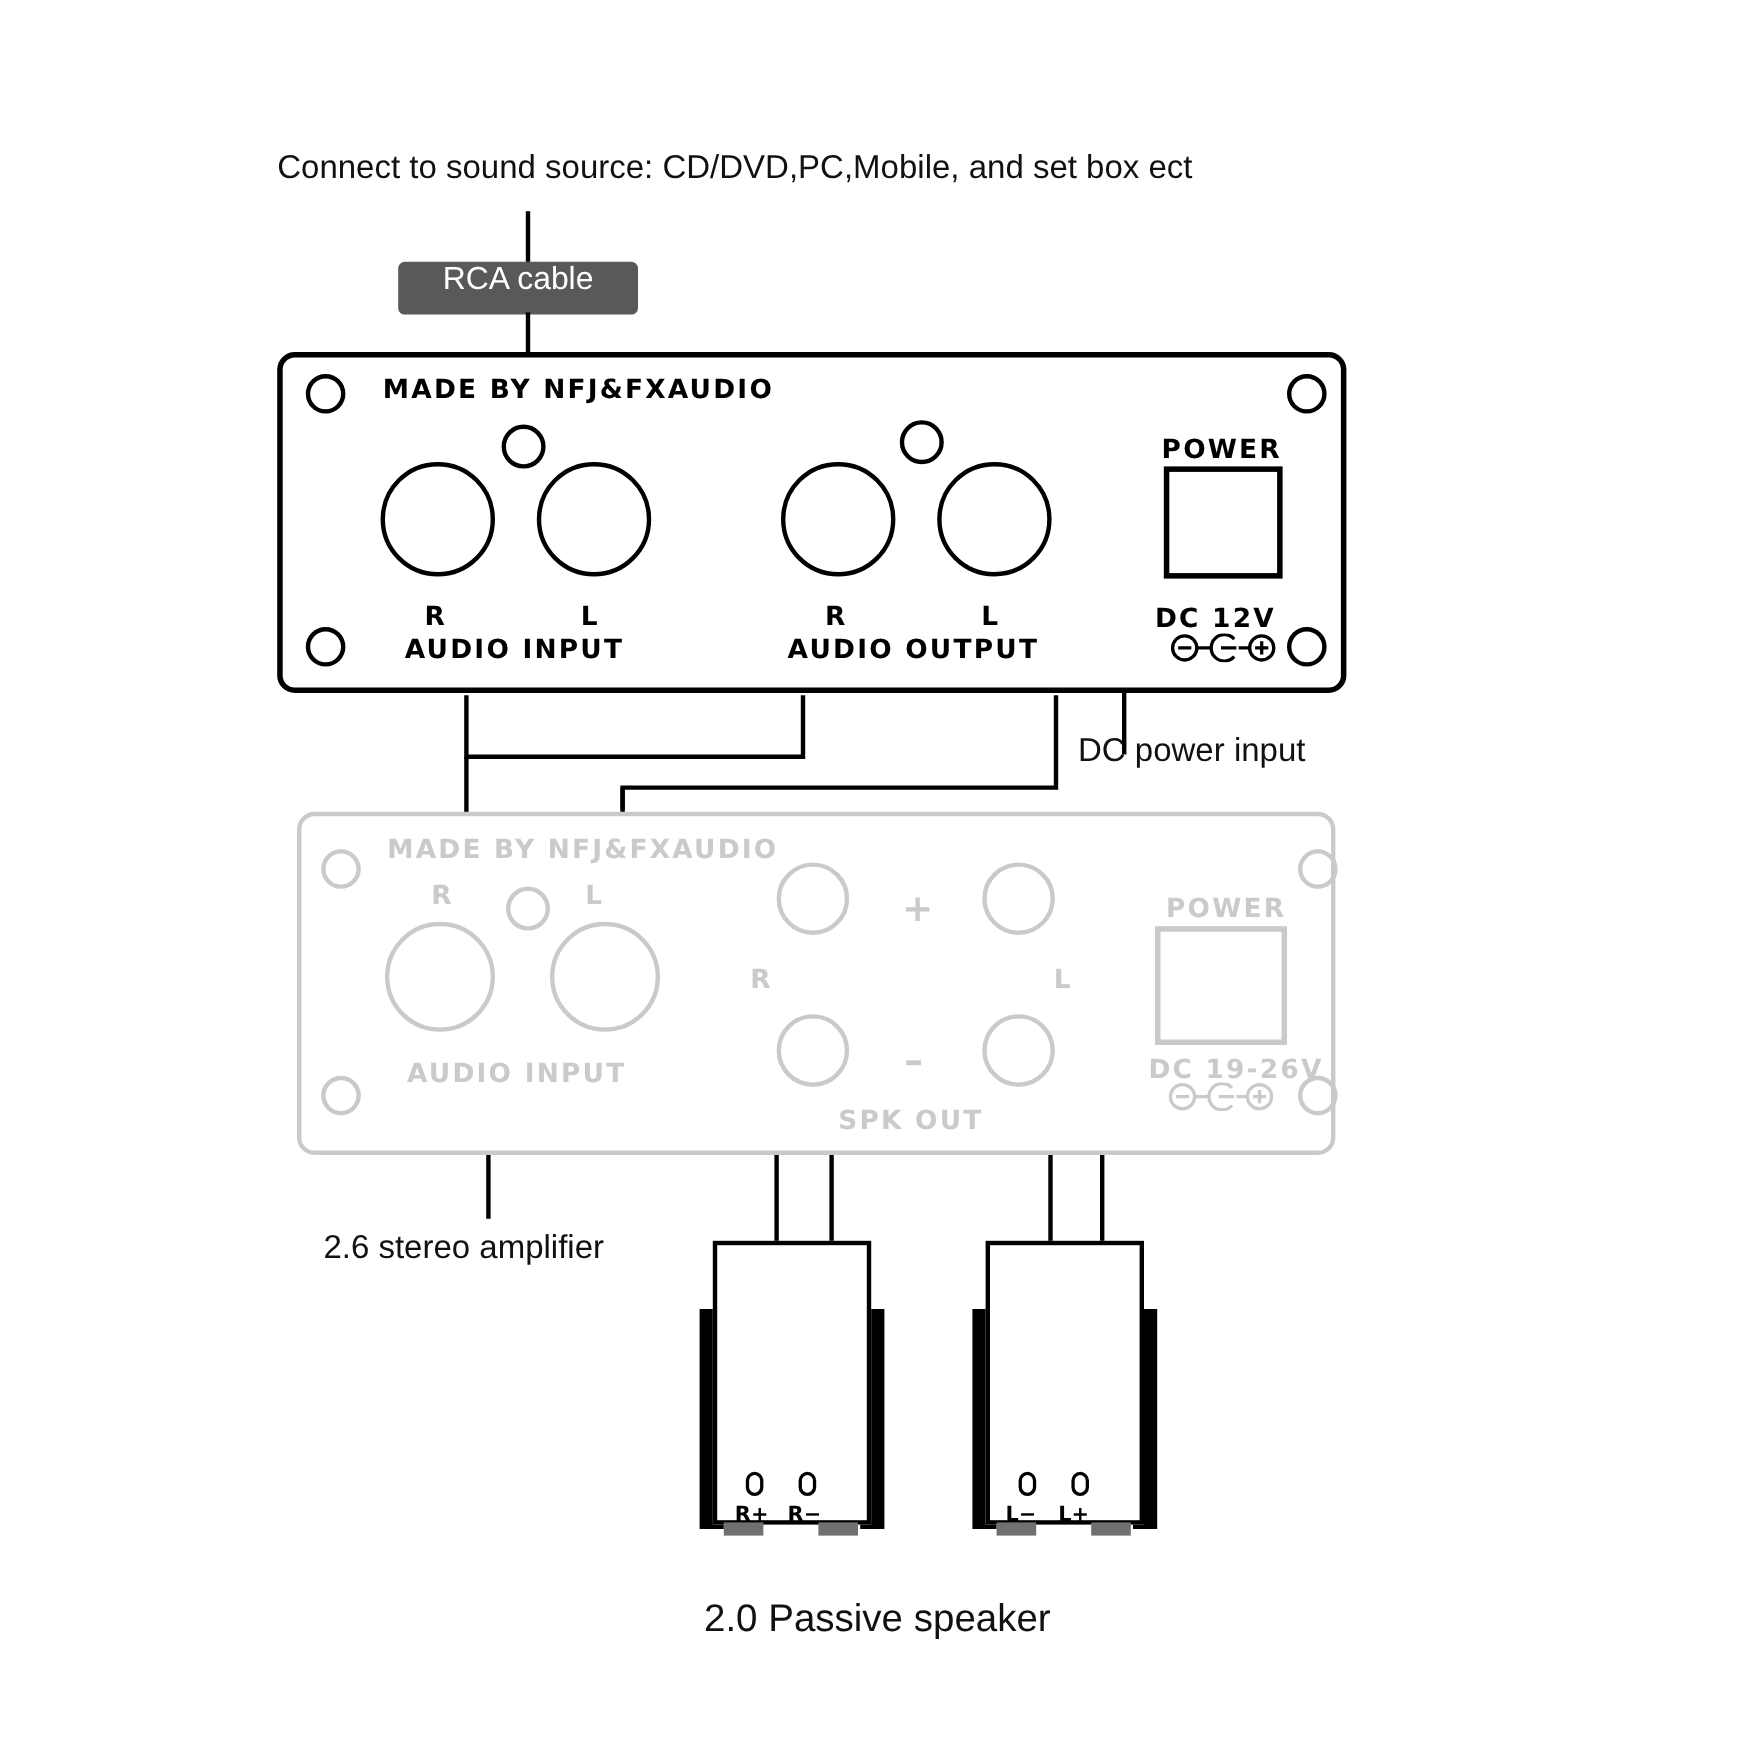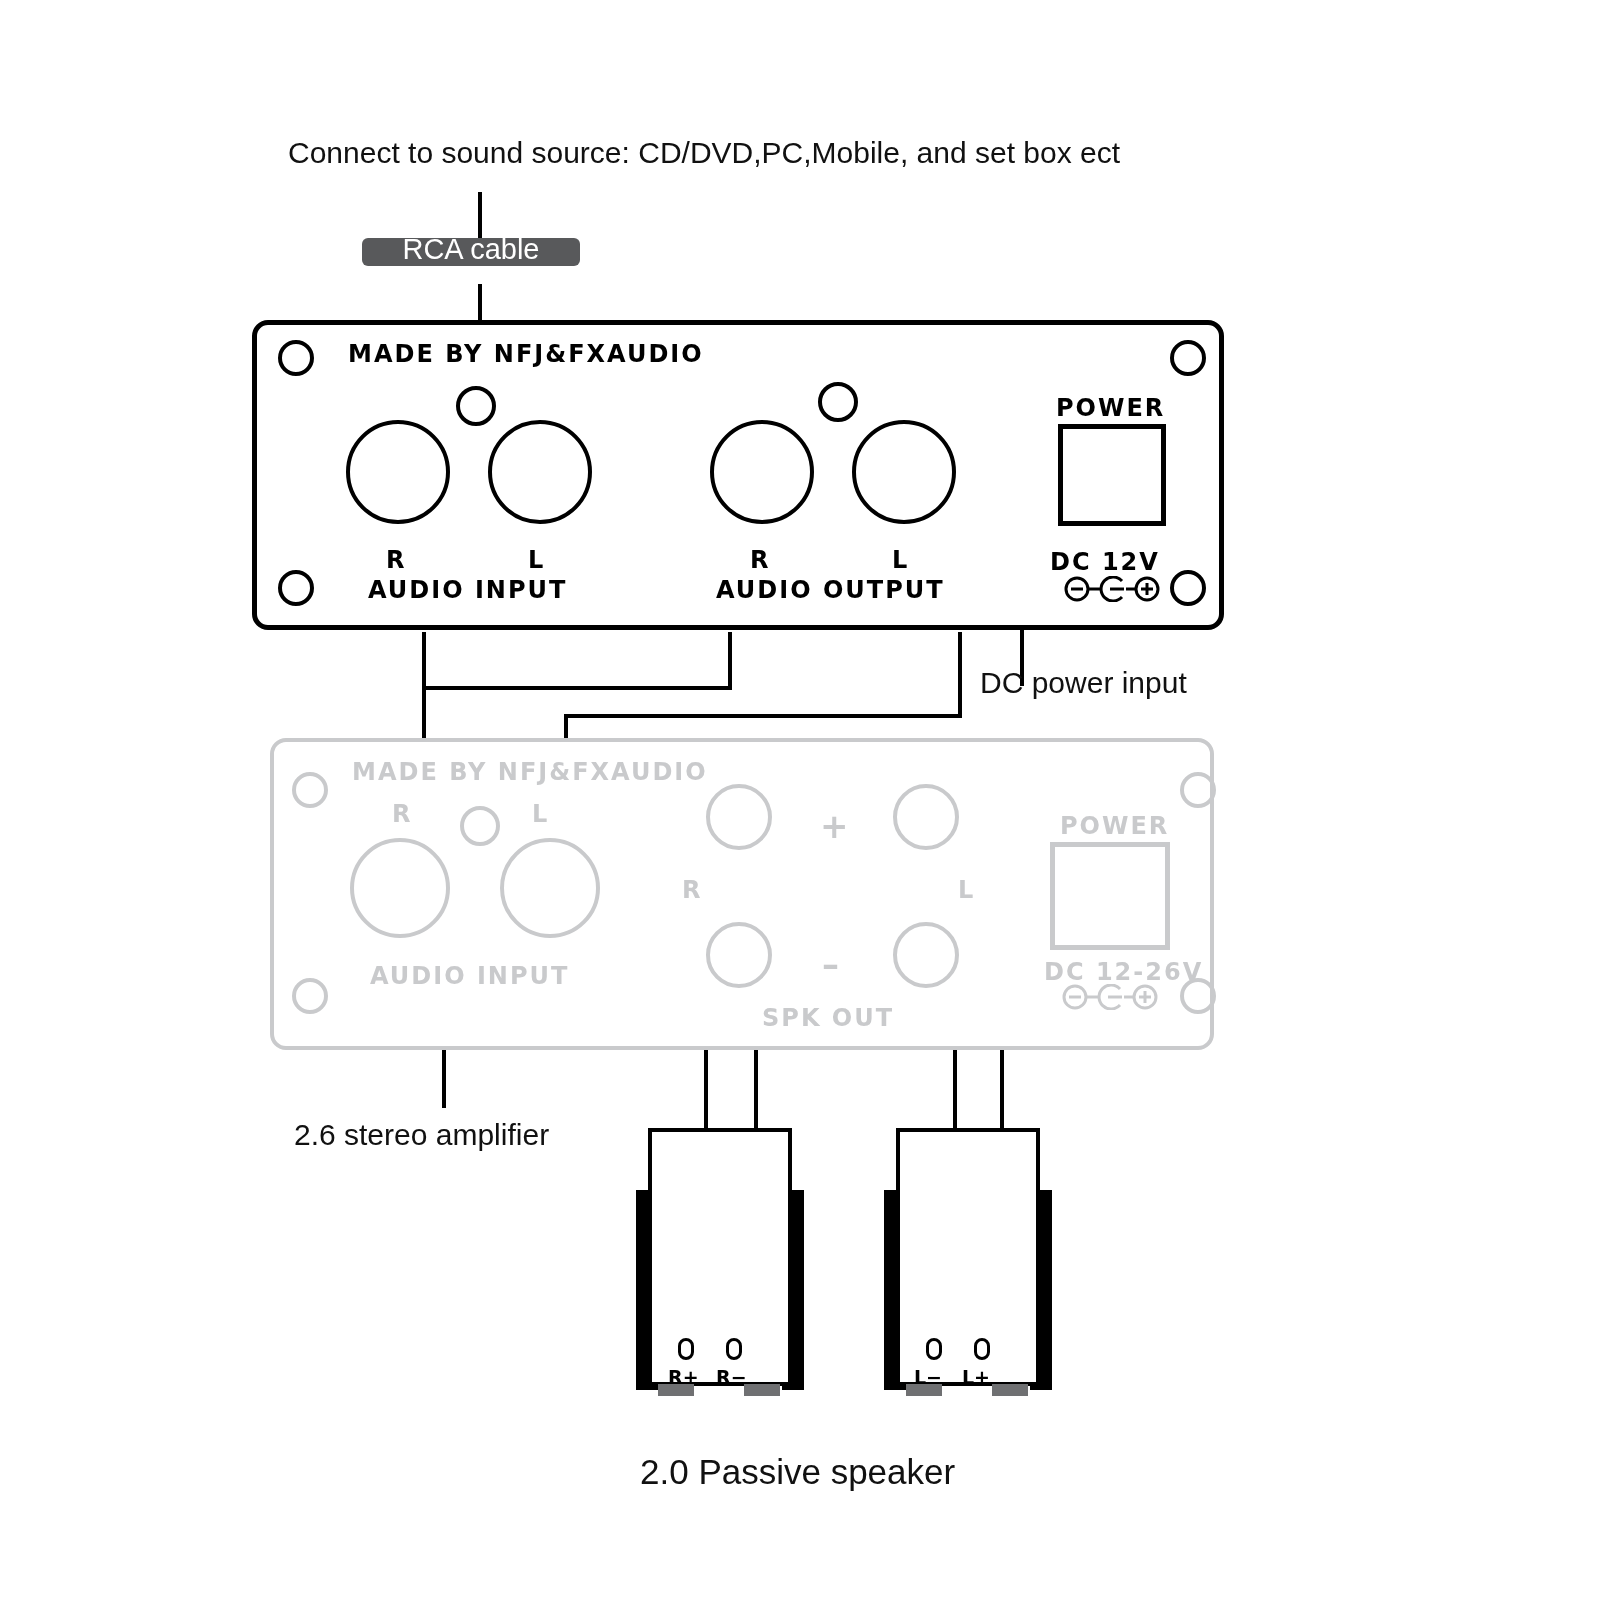--- a/index.html
+++ b/index.html
@@ -41,36 +41,36 @@
     font-weight: bold;
     letter-spacing: 0.3px;
   }
 
   
   .caption {
     font-size: 30px;
     color: #111;
     white-space: nowrap;
   }
-  .caption-src { left: 252px; top: 136px; margin-left: 36px; }
+  .caption-src { left: 252px; top: 136px; }
   .caption-dc  { left: 980px; top: 666px; }
   .caption-amp { left: 294px; top: 1118px; }
   .caption-spk { left: 640px; top: 1452px; font-size: 35px; }
   .caption-notice { left: 112px; top: 1518px; font-size: 33px; }
 
   
   .pill {
     left: 362px;
     top: 238px;
     width: 218px;
-    height: 28px;
+    height: 48px;
     background: #58595b;
     border-radius: 6px;
     display: flex;
-    align-items: flex-end;
+    align-items: flex-start;
     justify-content: center;
   }
   .pill .txt {
     color: #ffffff;
     font-size: 29px;
   }
 
   
   .panel {
     border: 5px solid #000;
@@ -271,21 +271,21 @@
   <div class="abs jack grey spk" style="left:893px; top:922px;"></div>
 
   <div class="abs silk grey" style="left:820px; top:806px; font-size:34px;">+</div>
   <div class="abs silk grey" style="left:822px; top:944px; font-size:34px;">–</div>
   <div class="abs silk grey" style="left:682px; top:876px;">R</div>
   <div class="abs silk grey" style="left:958px; top:876px;">L</div>
   <div class="abs silk grey" style="left:762px; top:1004px;">SPK OUT</div>
 
   <div class="abs silk grey" style="left:1060px; top:812px;">POWER</div>
   <div class="abs powerjack grey" style="left:1050px; top:842px; width:120px; height:108px;"></div>
-  <div class="abs silk grey" style="left:1044px; top:958px;">DC 12-26V</div>
+  <div class="abs silk grey" style="left:1044px; top:958px;">DC 19-26V</div>
   <div class="abs polarity" style="left:1062px; top:984px;">
     <svg width="96" height="26" viewBox="0 0 96 26">
       <circle cx="13" cy="13" r="11" fill="none" stroke="#c9cacc" stroke-width="3"></circle>
       <line x1="7" y1="13" x2="19" y2="13" stroke="#c9cacc" stroke-width="3"></line>
       <path d="M 24 13 L 36 13" stroke="#c9cacc" stroke-width="3"></path>
       <path d="M 58 5 A 12 12 0 1 0 58 21" fill="none" stroke="#c9cacc" stroke-width="3"></path>
       <line x1="46" y1="13" x2="60" y2="13" stroke="#c9cacc" stroke-width="3"></line>
       <path d="M 62 13 L 72 13" stroke="#c9cacc" stroke-width="3"></path>
       <circle cx="83" cy="13" r="11" fill="none" stroke="#c9cacc" stroke-width="3"></circle>
       <line x1="77" y1="13" x2="89" y2="13" stroke="#c9cacc" stroke-width="3"></line>

